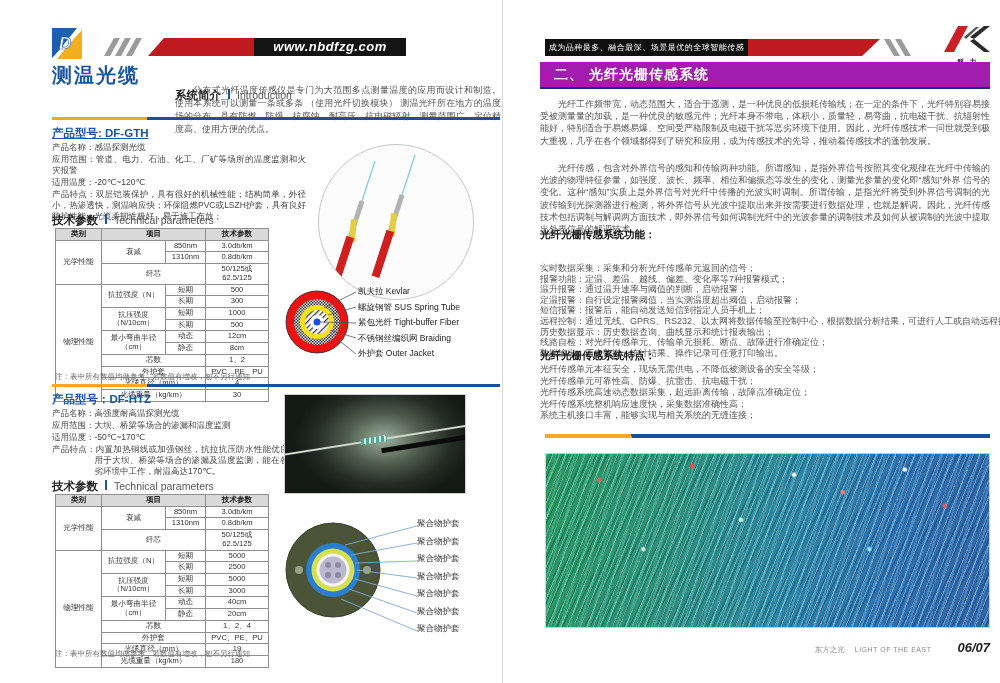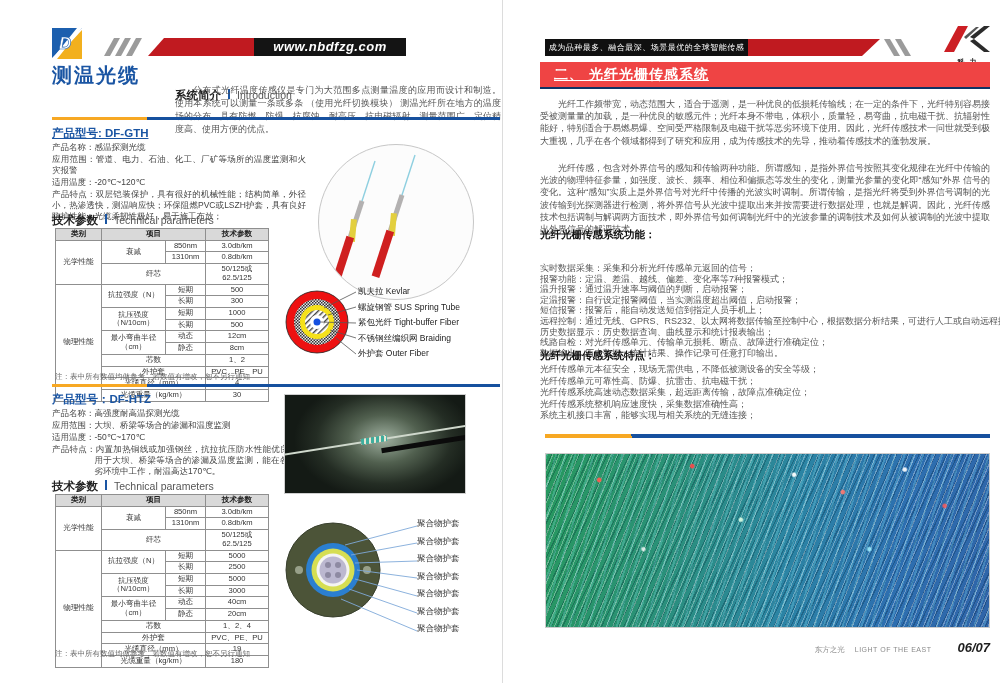--- a/index.html
+++ b/index.html
@@ -67,23 +67,23 @@
     transform:rotate(-9deg);}
   .p2-cable2{position:absolute;left:96px;top:46px;width:92px;height:5px;background:#0b0b0b;
     transform:rotate(-9deg);}
   .p2-cable3{position:absolute;left:76px;top:42px;width:26px;height:6px;transform:rotate(-9deg);
     background:repeating-linear-gradient(90deg,#3fae9e 0 3px,#e8e4d2 3px 5px);}
   .p2-cross{left:283px;top:517px;}
   .p2-callouts{left:417px;top:515px;}
   .callout2{height:17.5px;line-height:17.5px;font-size:8.5px;color:#333;white-space:nowrap;}
 
   
-  .rp-titlebar{left:540px;top:62px;width:450px;height:25px;background:#ef4444;color:#fff;
+  .rp-titlebar{left:540px;top:62px;width:450px;height:25px;background:#a21caf;color:#fff;
     font-size:14px;font-weight:bold;line-height:25px;padding-left:14px;box-sizing:border-box;
-    letter-spacing:1px;box-shadow:0 2px 0 #0e3364;text-decoration:underline;}
+    letter-spacing:1px;box-shadow:0 2px 0 #0e3364;}
   .rp-para{width:450px;font-size:9px;line-height:12.2px;color:#555;text-indent:2em;text-align:justify;}
   .rp-para1{left:540px;top:98px;}
   .rp-para2{left:540px;top:162px;}
   .list-head{font-size:10.5px;font-weight:bold;color:#111;}
   .rp-func-head{left:540px;top:228px;}
   .rp-func-list{left:540px;top:243px;width:455px;margin-top:20px;}
   .func-item{font-size:9px;line-height:10.6px;color:#555;white-space:nowrap;}
   .rp-feat-head{left:540px;top:349px;}
   .rp-feat-list{left:540px;top:364px;width:455px;}
   .feat-item{font-size:9px;line-height:11.6px;color:#555;white-space:nowrap;}
@@ -282,21 +282,21 @@
       <line x1="38" y1="38" x2="74" y2="39"></line>
       <line x1="48" y1="46" x2="74" y2="54"></line>
       <line x1="54" y1="54" x2="74" y2="70"></line>
     </g>
   </svg>
   <div class="abs p1-callouts">
       <div class="callout1">凯夫拉 Kevlar</div>
       <div class="callout1">螺旋钢管 SUS Spring Tube</div>
       <div class="callout1">紧包光纤 Tight-buffer Fiber</div>
       <div class="callout1">不锈钢丝编织网 Braiding</div>
-      <div class="callout1">外护套 Outer Fiber</div>
+      <div class="callout1">外护套 Outer Jacket</div>
     </div>
 
   <div class="abs divider div2"></div>
   <div class="abs model p2-model">产品型号：DF-HTZ</div>
   <div class="abs info-list p2-info">
       <div class="info-line hang">产品名称：高强度耐高温探测光缆</div>
       <div class="info-line hang">应用范围：大坝、桥梁等场合的渗漏和温度监测</div>
       <div class="info-line hang">适用温度：-50℃~170℃</div>
       <div class="info-line hang">产品特点：内置加热铜线或加强钢丝，抗拉抗压防水性能优良，适用于大坝、桥梁等场合的渗漏及温度监测，能在各种恶劣环境中工作，耐温高达170℃。</div>
     </div>

